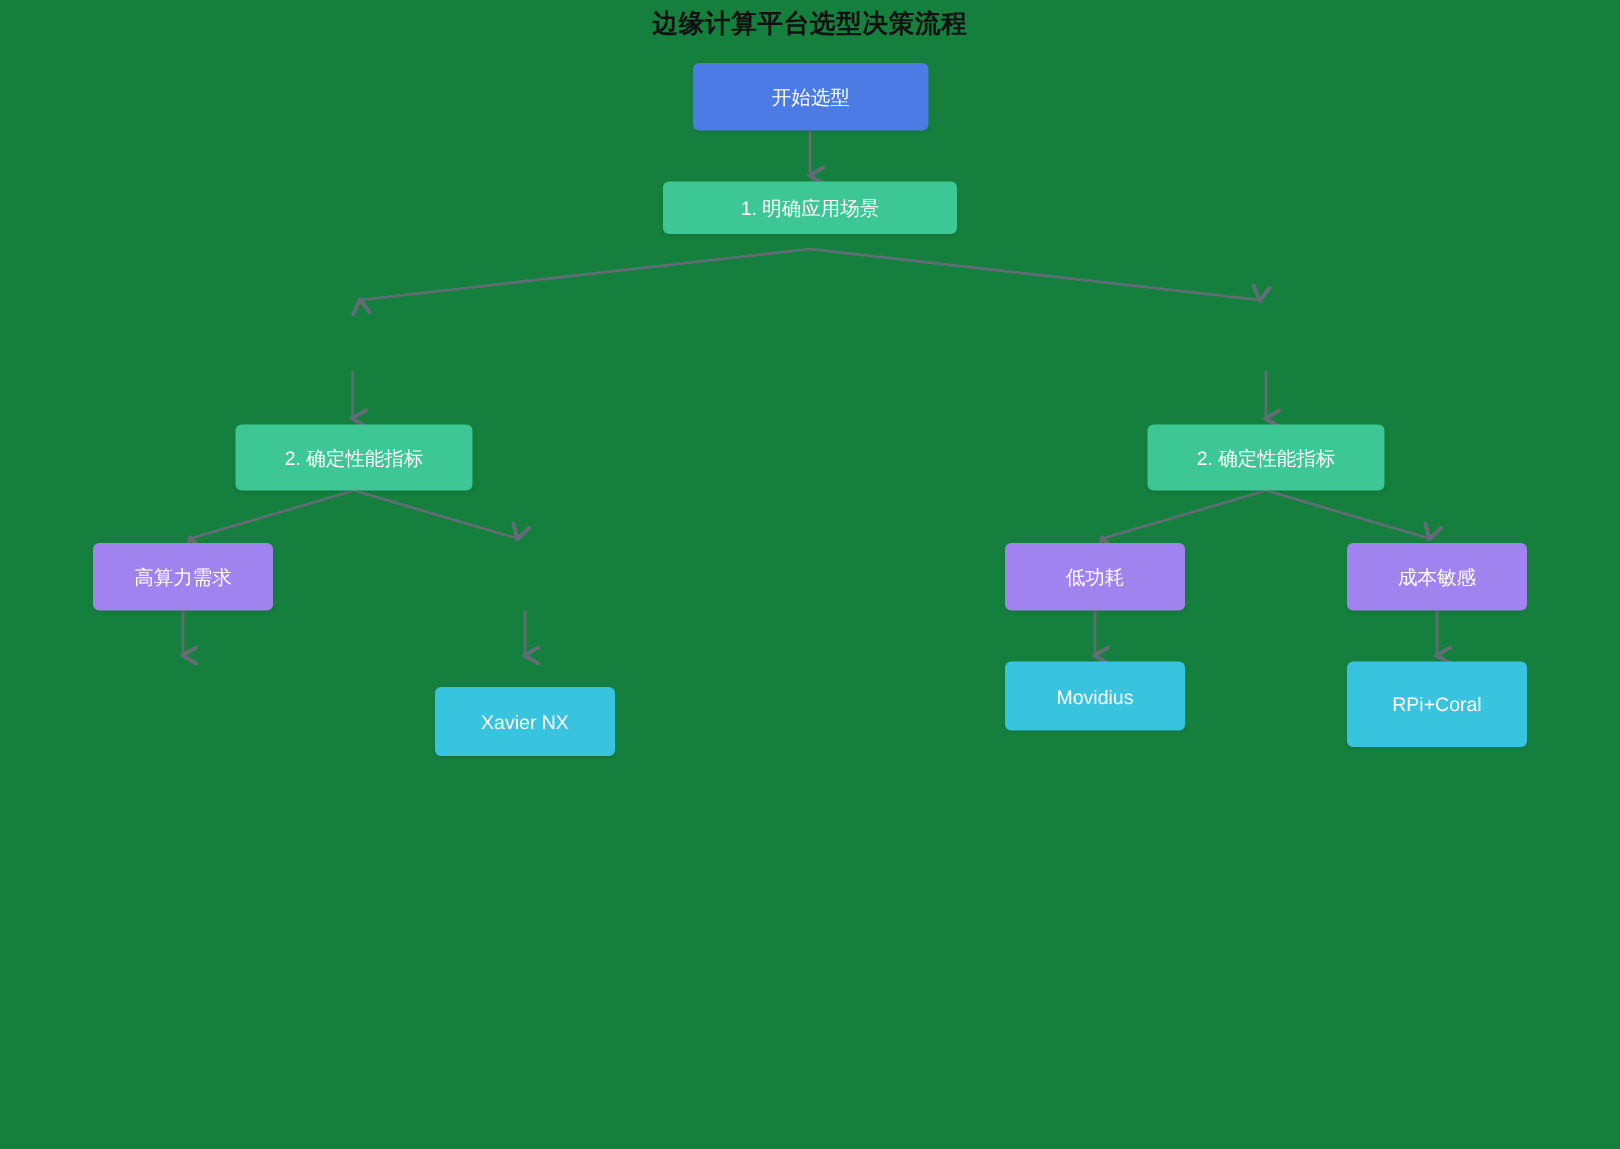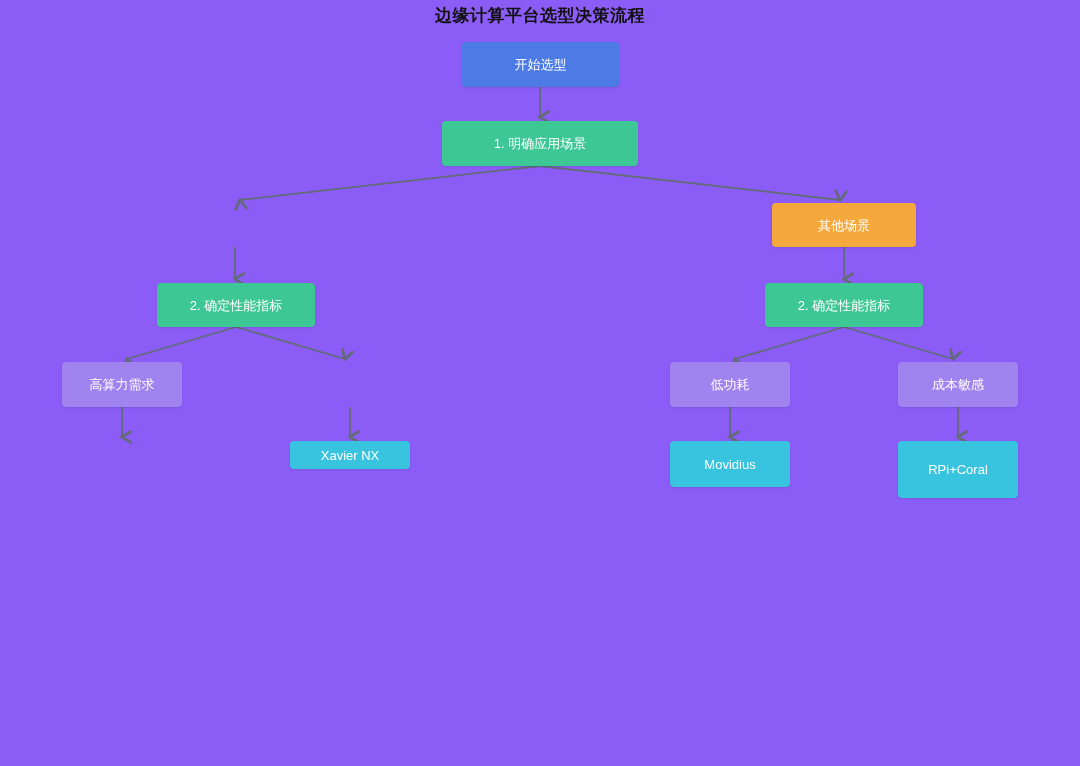--- a/index.html
+++ b/index.html
@@ -5,21 +5,21 @@
   html, body {
     margin: 0;
     padding: 0;
     background: #ffffff;
     font-family: "Liberation Sans", "DejaVu Sans", sans-serif;
   }
   .canvas {
     position: relative;
     width: 1080px;
     height: 766px;
-    background: #8b5cf6;
+    background: #15803d;
     overflow: hidden;
   }
   .diagram-title {
     position: absolute;
     left: 0;
     top: 4px;
     width: 100%;
     text-align: center;
     font-size: 17px;
     font-weight: 600;
@@ -48,31 +48,31 @@
     text-align: left;
   }
   .node span { white-space: nowrap; }
   .c-start   { background: #4C7BE5; }
   .c-step    { background: #3CC795; }
   .c-branch  { background: #F5A93C; }
   .c-req     { background: #A183F0; }
   .c-product { background: #38C3DF; }
 
   .n-start      { left: 462px; top: 42px;  width: 157px; height: 45px; }
-  .n-step1      { left: 442px; top: 121px; width: 196px; height: 45px; }
+  .n-step1      { left: 442px; top: 121px; width: 196px; height: 35px; }
   .n-auto       { left: 164px; top: 203px; width: 143px; height: 44px; }
   .n-other      { left: 772px; top: 203px; width: 144px; height: 44px; }
   .n-perf-left  { left: 157px; top: 283px; width: 158px; height: 44px; }
   .n-perf-right { left: 765px; top: 283px; width: 158px; height: 44px; }
   .n-high       { left: 62px;  top: 362px; width: 120px; height: 45px; }
   .n-mid        { left: 290px; top: 362px; width: 120px; height: 45px; }
   .n-low        { left: 670px; top: 362px; width: 120px; height: 45px; }
   .n-cost       { left: 898px; top: 362px; width: 120px; height: 45px; }
   .n-agx        { left: 62px;  top: 441px; width: 120px; height: 46px; }
-  .n-xavier     { left: 290px; top: 441px; width: 120px; height: 28px; }
+  .n-xavier     { left: 290px; top: 458px; width: 120px; height: 46px; }
   .n-movidius   { left: 670px; top: 441px; width: 120px; height: 46px; }
   .n-rpi        { left: 898px; top: 441px; width: 120px; height: 57px; }
 </style>
 </head>
 <body>
 
 <div class="canvas">
 
   <div class="diagram-title">边缘计算平台选型决策流程</div>
 
@@ -101,23 +101,20 @@
 
   <div class="node c-start n-start">
     <span>开始选型</span>
   </div>
 
   <div class="node c-step n-step1">
     <span>1. 明确应用场景</span>
   </div>
 
 
-  <div class="node c-branch n-other">
-    <span>其他场景</span>
-  </div>
 
   <div class="node c-step n-perf-left">
     <span>2. 确定性能指标</span>
   </div>
 
   <div class="node c-step n-perf-right">
     <span>2. 确定性能指标</span>
   </div>
 
   <div class="node c-req n-high">

